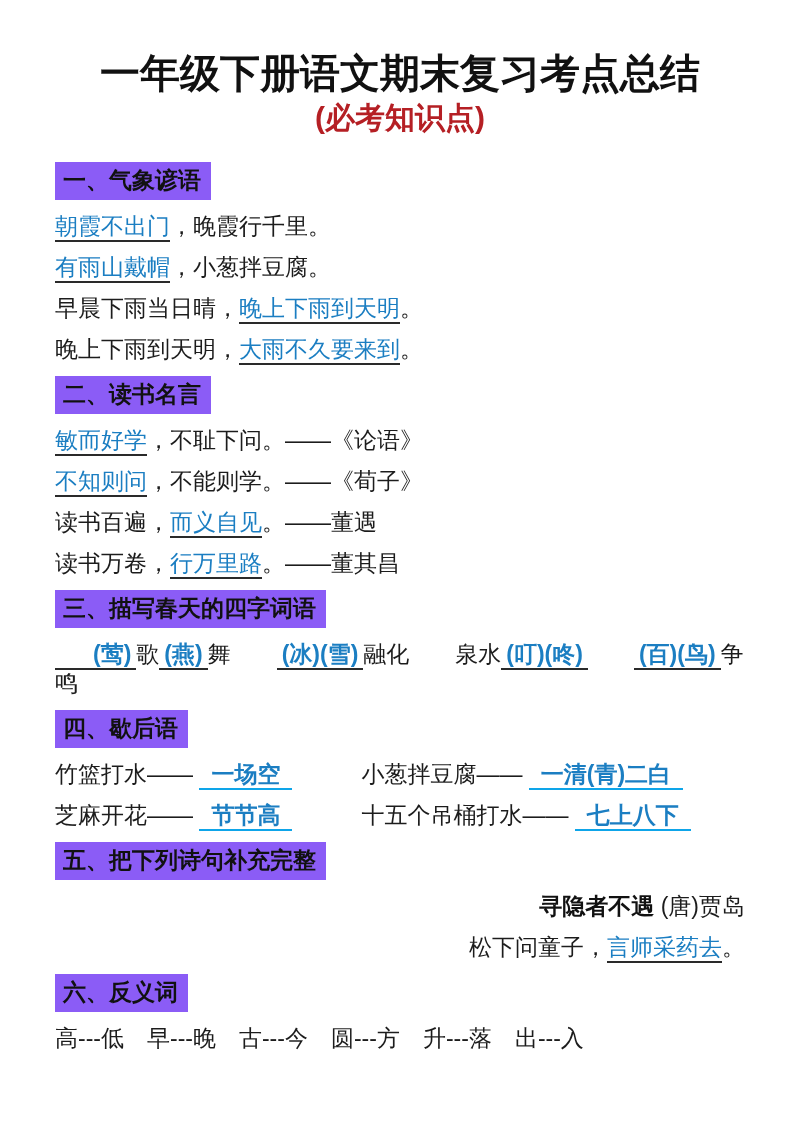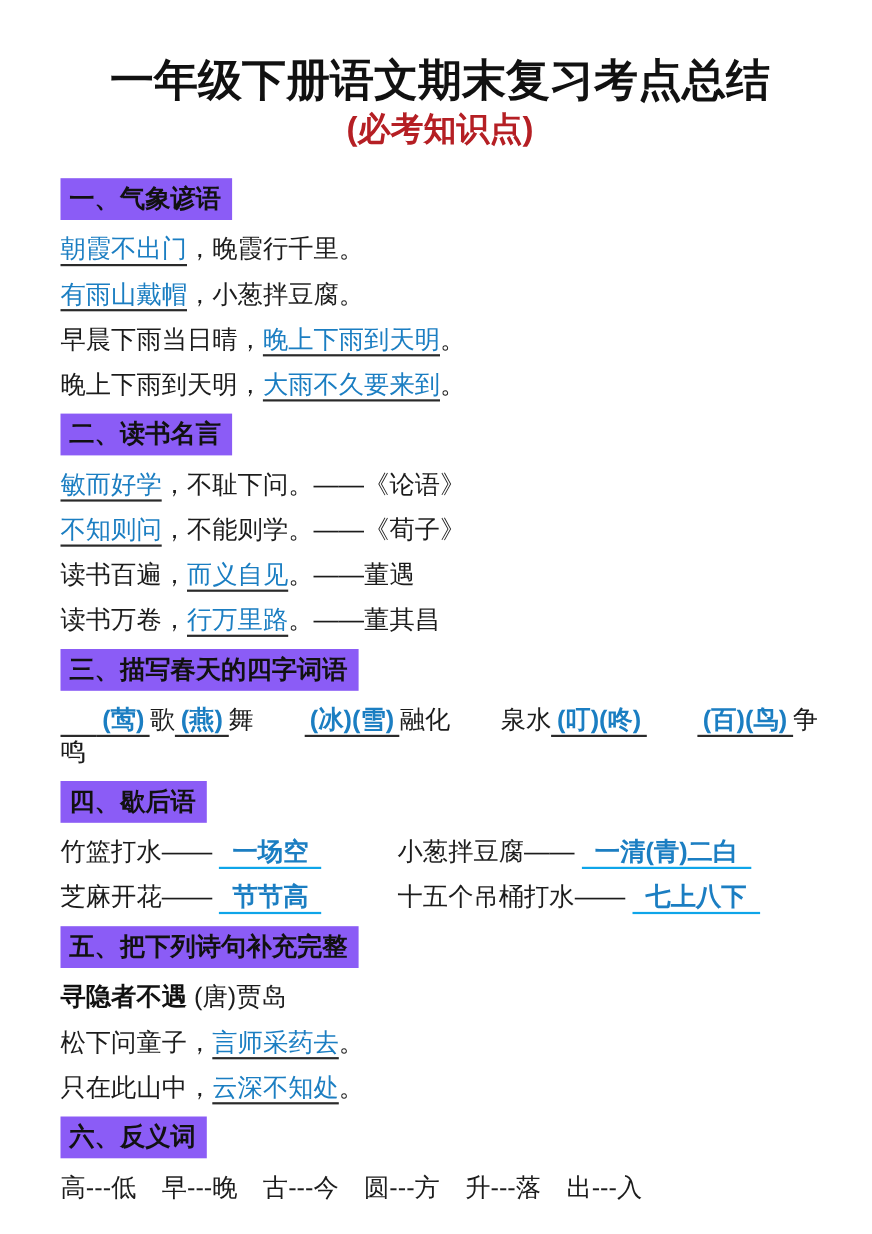--- a/index.html
+++ b/index.html
@@ -7,21 +7,21 @@
     width:793px; height:1122px; box-sizing:border-box;
     padding:48px 48px 0 55px;
     font-family:"Liberation Sans", sans-serif;
     color:#1c1c1c; background:#ffffff; overflow:hidden; position:relative;
   }
   .title { text-align:center; font-size:40px; font-weight:800; margin:0; line-height:50px; color:#111; }
   .subtitle { text-align:center; font-size:30px; font-weight:800; color:#b51f24; margin:2px 0 26px; line-height:36px; }
   .sec-head { margin:0 0 12px; }
   .hl { display:inline-block; background:#8b5cf6; font-size:23px; font-weight:800; padding:3px 10px 4px 8px; color:#111; }
   .line { font-size:23px; line-height:29px; margin:0 0 12px; white-space:pre-wrap; }
-  .center { text-align:left; }
+  .center { text-align:right; }
   .blue   { color:#1b7ec2; font-weight:400; border-bottom:2px solid #2a2a2a; padding-bottom:1px; }
   .blank  { color:#1b7ec2; font-weight:700; border-bottom:2px solid #2a2a2a; padding:0 5px 1px; }
   .answer { color:#1b7ec2; font-weight:700; border-bottom:2px solid #0ea5e9; padding:0 12px 1px; }
   .bold   { font-weight:800; color:#111; }
 </style>
 </head>
 <body>
 
 <div class="page">
 
@@ -52,21 +52,20 @@
   <section>
     <div class="sec-head"><span class="hl">四、歇后语</span></div>
     <p class="line"><span>竹篮打水—— </span><span class="answer">一场空</span><span>　　　小葱拌豆腐—— </span><span class="answer">一清(青)二白</span></p>
     <p class="line"><span>芝麻开花—— </span><span class="answer">节节高</span><span>　　　十五个吊桶打水—— </span><span class="answer">七上八下</span></p>
   </section>
 
   <section>
     <div class="sec-head"><span class="hl">五、把下列诗句补充完整</span></div>
     <p class="line center"><span class="bold">寻隐者不遇</span><span> (唐)贾岛</span></p>
     <p class="line center"><span>松下问童子，</span><span class="blue">言师采药去</span><span>。</span></p>
-    <p class="line center"><span>只在此山中，</span><span class="blue">云深不知处</span><span>。</span></p>
   </section>
 
   <section>
     <div class="sec-head"><span class="hl">六、反义词</span></div>
     <p class="line"><span>高---低　早---晚　古---今　圆---方　升---落　出---入</span></p>
   </section>
 
 </div>
 
 </body></html>

